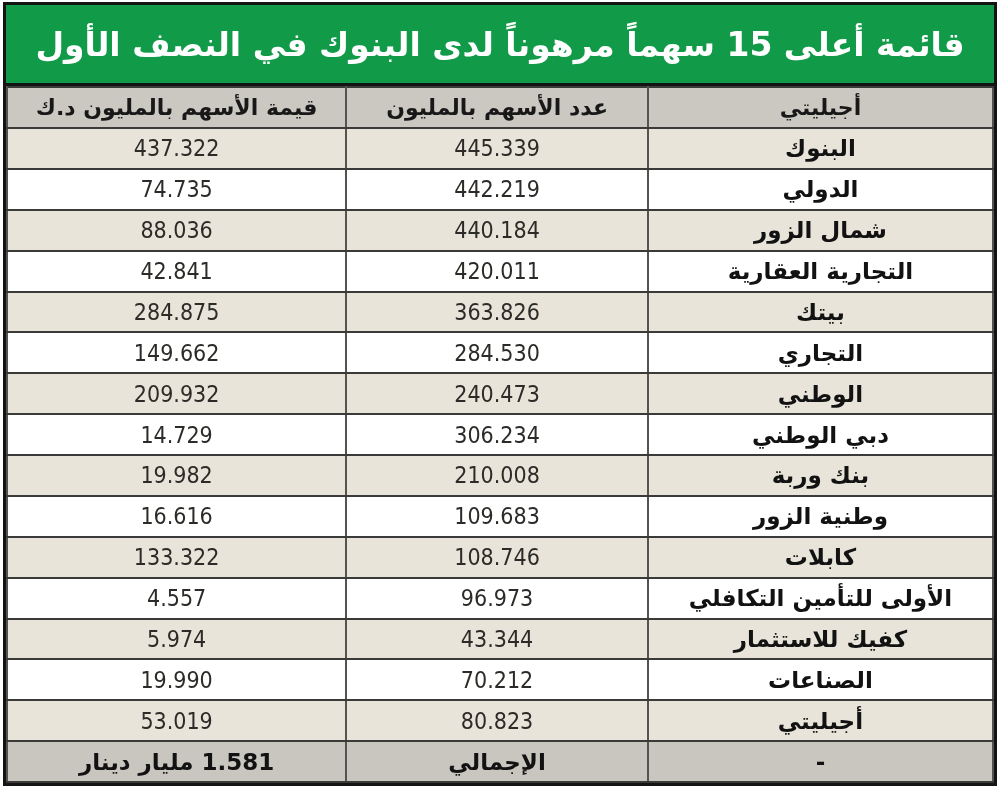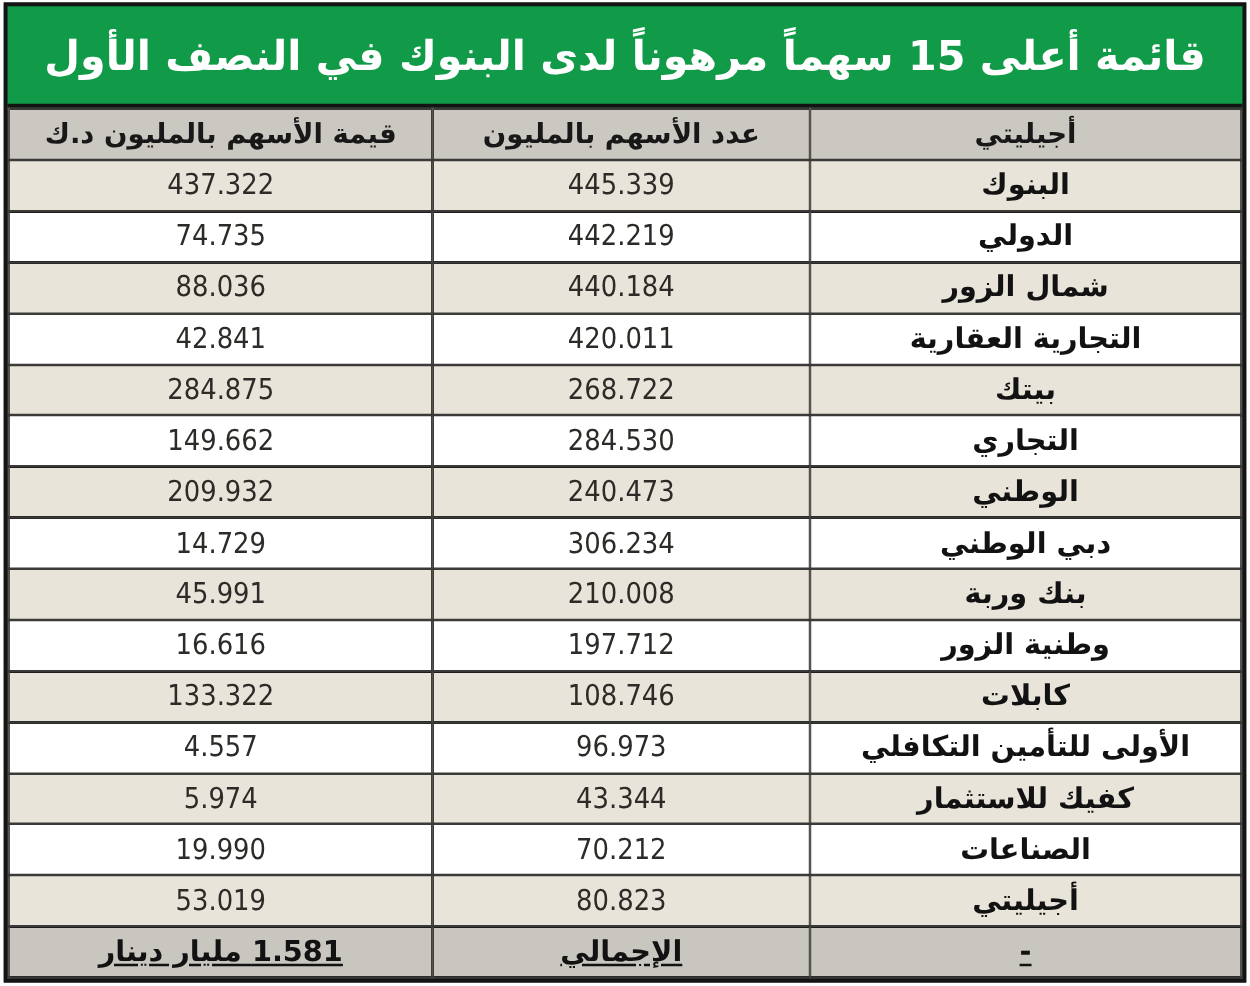--- a/index.html
+++ b/index.html
@@ -63,21 +63,21 @@
   thead th{
     background:var(--header-gray);
     font-size:22px;
     font-weight:bold;
     color:#181818;
     height:41px;
   }
   tbody td{height:40px;}
   tbody tr:nth-child(odd) td{background:var(--row-beige);}
   tbody tr:nth-child(even) td{background:var(--row-white);}
-  tbody tr.total-row td{background:var(--total-gray);text-decoration:underline;}
+  tbody tr.total-row td{background:var(--total-gray);}
   td.company-cell{
     font-size:23px;
     font-weight:bold;
     color:#121212;
   }
   td.num-cell{
     font-size:23px;
     font-weight:normal;
     color:#2d2b27;
     font-stretch:condensed;
@@ -122,46 +122,46 @@
     <td class="num-cell">440.184</td>
     <td class="num-cell">88.036</td>
   </tr>
         <tr>
     <td class="company-cell">التجارية العقارية</td>
     <td class="num-cell">420.011</td>
     <td class="num-cell">42.841</td>
   </tr>
         <tr>
     <td class="company-cell">بيتك</td>
-    <td class="num-cell">268.722</td>
+    <td class="num-cell">363.826</td>
     <td class="num-cell">284.875</td>
   </tr>
         <tr>
     <td class="company-cell">التجاري</td>
     <td class="num-cell">284.530</td>
     <td class="num-cell">149.662</td>
   </tr>
         <tr>
     <td class="company-cell">الوطني</td>
     <td class="num-cell">240.473</td>
     <td class="num-cell">209.932</td>
   </tr>
         <tr>
     <td class="company-cell">دبي الوطني</td>
     <td class="num-cell">306.234</td>
     <td class="num-cell">14.729</td>
   </tr>
         <tr>
     <td class="company-cell">بنك وربة</td>
     <td class="num-cell">210.008</td>
-    <td class="num-cell">45.991</td>
+    <td class="num-cell">19.982</td>
   </tr>
         <tr>
     <td class="company-cell">وطنية الزور</td>
-    <td class="num-cell">197.712</td>
+    <td class="num-cell">109.683</td>
     <td class="num-cell">16.616</td>
   </tr>
         <tr>
     <td class="company-cell">كابلات</td>
     <td class="num-cell">108.746</td>
     <td class="num-cell">133.322</td>
   </tr>
         <tr>
     <td class="company-cell">الأولى للتأمين التكافلي</td>
     <td class="num-cell">96.973</td>

